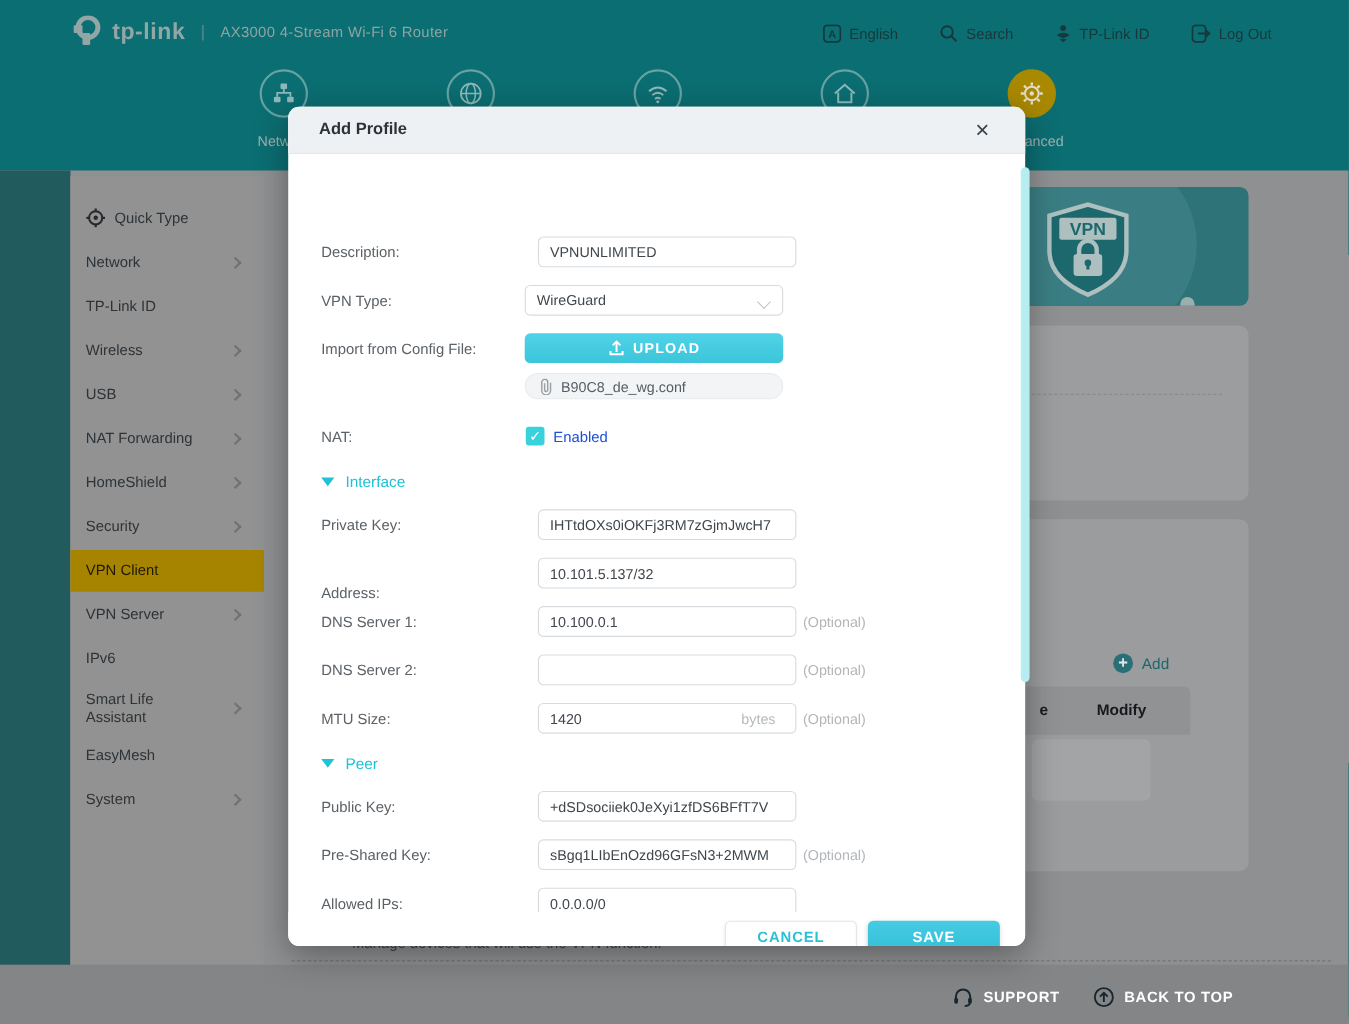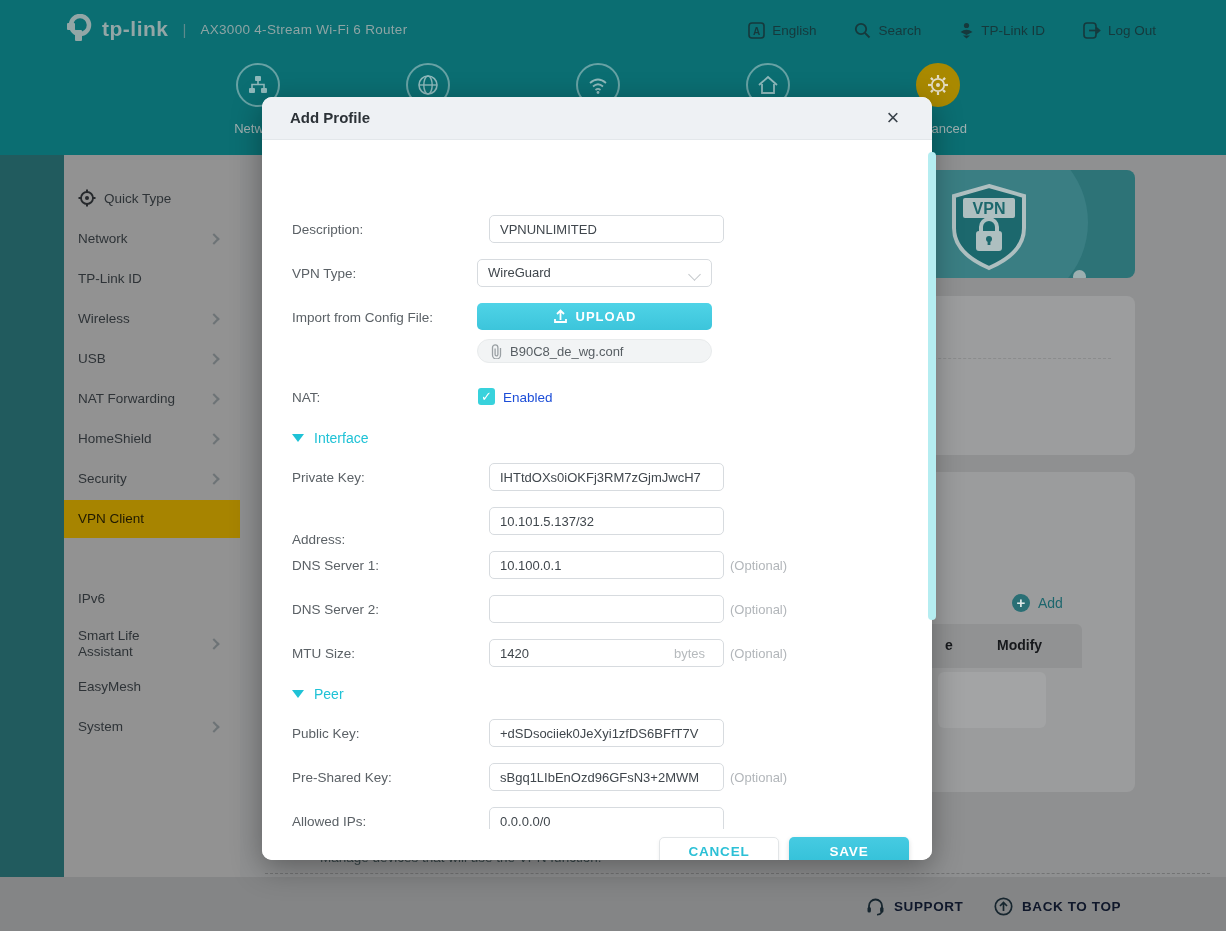--- a/index.html
+++ b/index.html
@@ -54,21 +54,21 @@
   .tbl-head { position:absolute; left:20px; top:152px; width:797px; height:44px; background:#919293;
               border-radius:6px 6px 0 0; }
   .tbl-col-partial { position:absolute; left:660px; top:13px; font-size:14px; font-weight:bold; color:#17191c; }
   .tbl-col-modify  { position:absolute; left:712px; top:13px; font-size:14px; font-weight:bold; color:#17191c; }
   .tbl-row-box { position:absolute; left:673px; top:200px; width:108px; height:56px; background:#a3a4a5; border-radius:6px; }
   .manage-text { position:absolute; left:320px; top:850px; font-size:13.5px; color:#39474a; }
   .bottom-dash { position:absolute; left:265px; top:873px; width:945px; border-top:1px dashed #737475; }
 
   
   .page-footer { position:absolute; left:0; top:877px; width:1226px; height:54px; background:#848586; }
-  .foot-item { position:absolute; top:20px; display:flex; align-items:center; gap:9px; color:#0f172a;
+  .foot-item { position:absolute; top:20px; display:flex; align-items:center; gap:9px; color:#ffffff;
                font-size:13.5px; font-weight:bold; letter-spacing:0.6px; cursor:pointer; }
 
   
   .modal { position:absolute; left:262px; top:97px; width:670px; height:763px; border-radius:10px;
            background:#ffffff; box-shadow:0 8px 30px rgba(0,0,0,0.35); z-index:50; }
   .modal-head { position:absolute; left:0; top:0; width:670px; height:43px; background:#eef1f4;
                 border-radius:10px 10px 0 0; border-bottom:1px solid #e3e7ea; }
   .modal-title { position:absolute; left:28px; top:12px; font-size:15px; font-weight:bold; color:#2c3237; }
   .modal-close { position:absolute; right:24px; top:6px; font-size:22px; color:#3a434b; cursor:pointer;
                  width:30px; height:30px; text-align:center; line-height:30px; }
@@ -261,20 +261,24 @@
         <span class="lbl">HomeShield</span>
         <span class="chev"></span>
       </div>
     <div class="side-item" style="top:300px">
         <span class="lbl">Security</span>
         <span class="chev"></span>
       </div>
     <div class="side-item selected" style="top:340px">
         <span class="lbl">VPN Client</span>
       </div>
+    <div class="side-item" style="top:380px">
+        <span class="lbl">VPN Server</span>
+        <span class="chev"></span>
+      </div>
     <div class="side-item" style="top:420px">
         <span class="lbl">IPv6</span>
       </div>
     <div class="side-item" style="top:458px;height:52px">
         <span class="lbl" style="width:92px">Smart Life Assistant</span>
         <span class="chev"></span>
       </div>
     <div class="side-item" style="top:508px">
         <span class="lbl">EasyMesh</span>
       </div>

